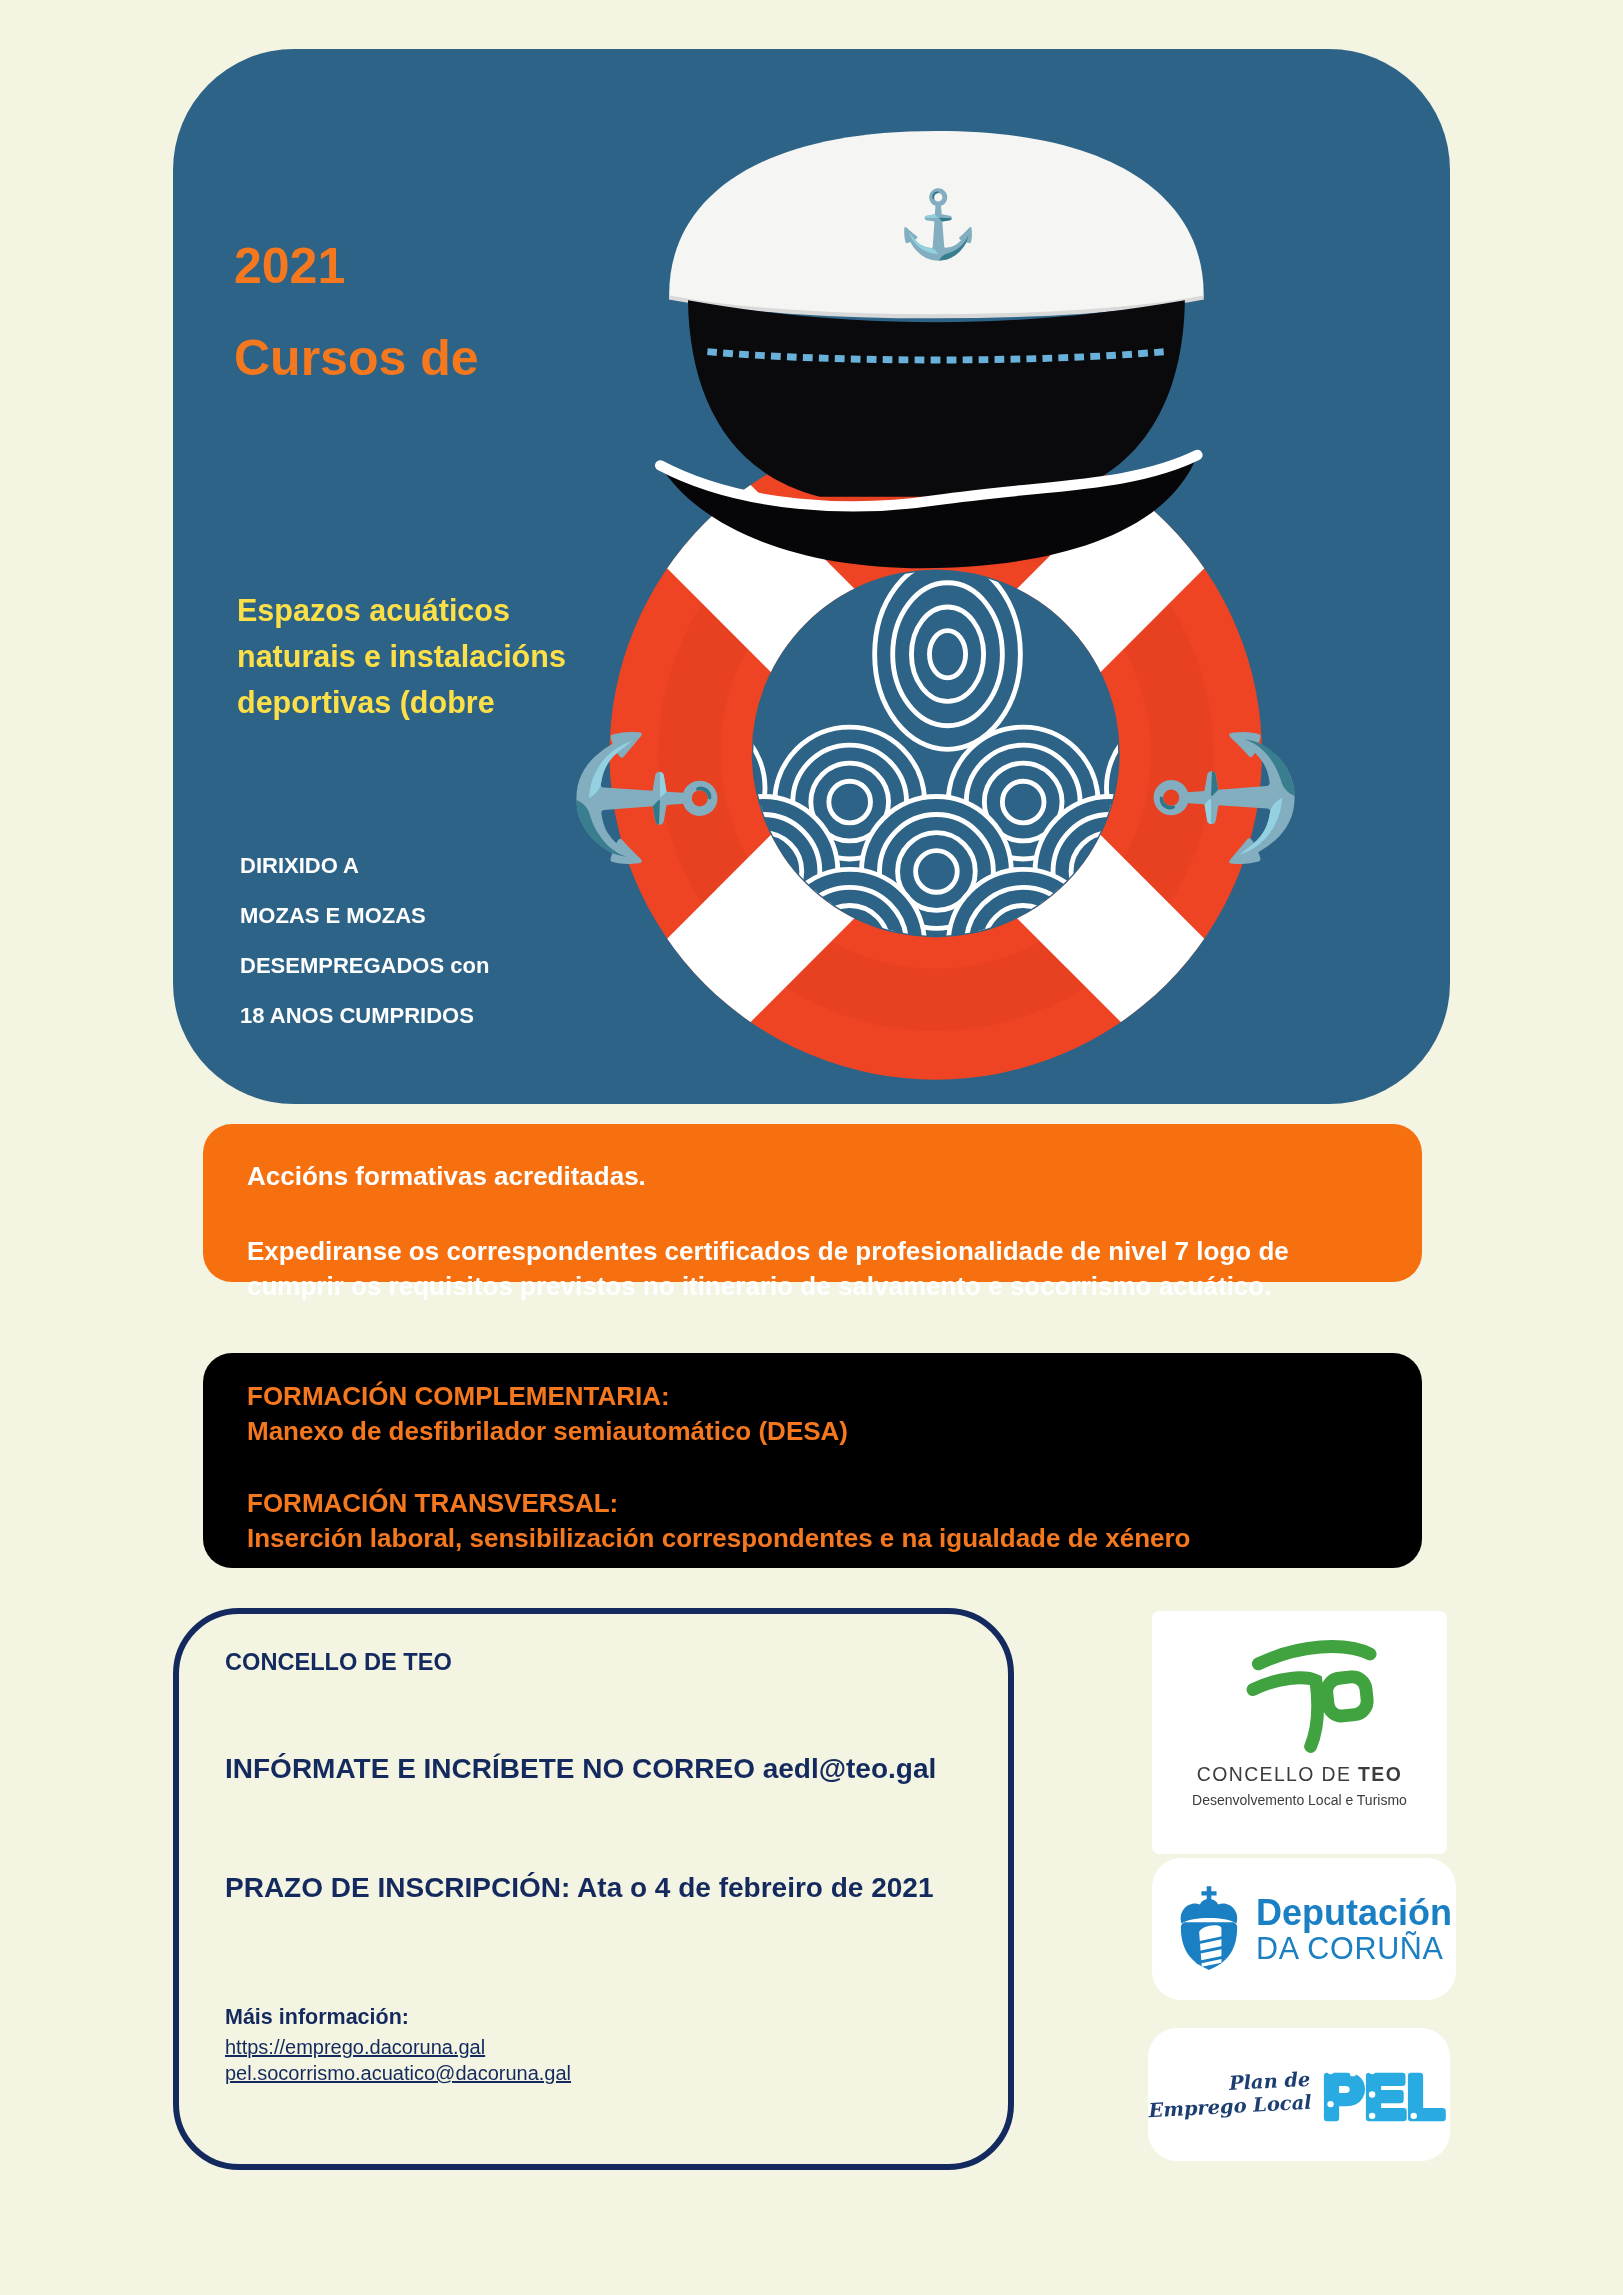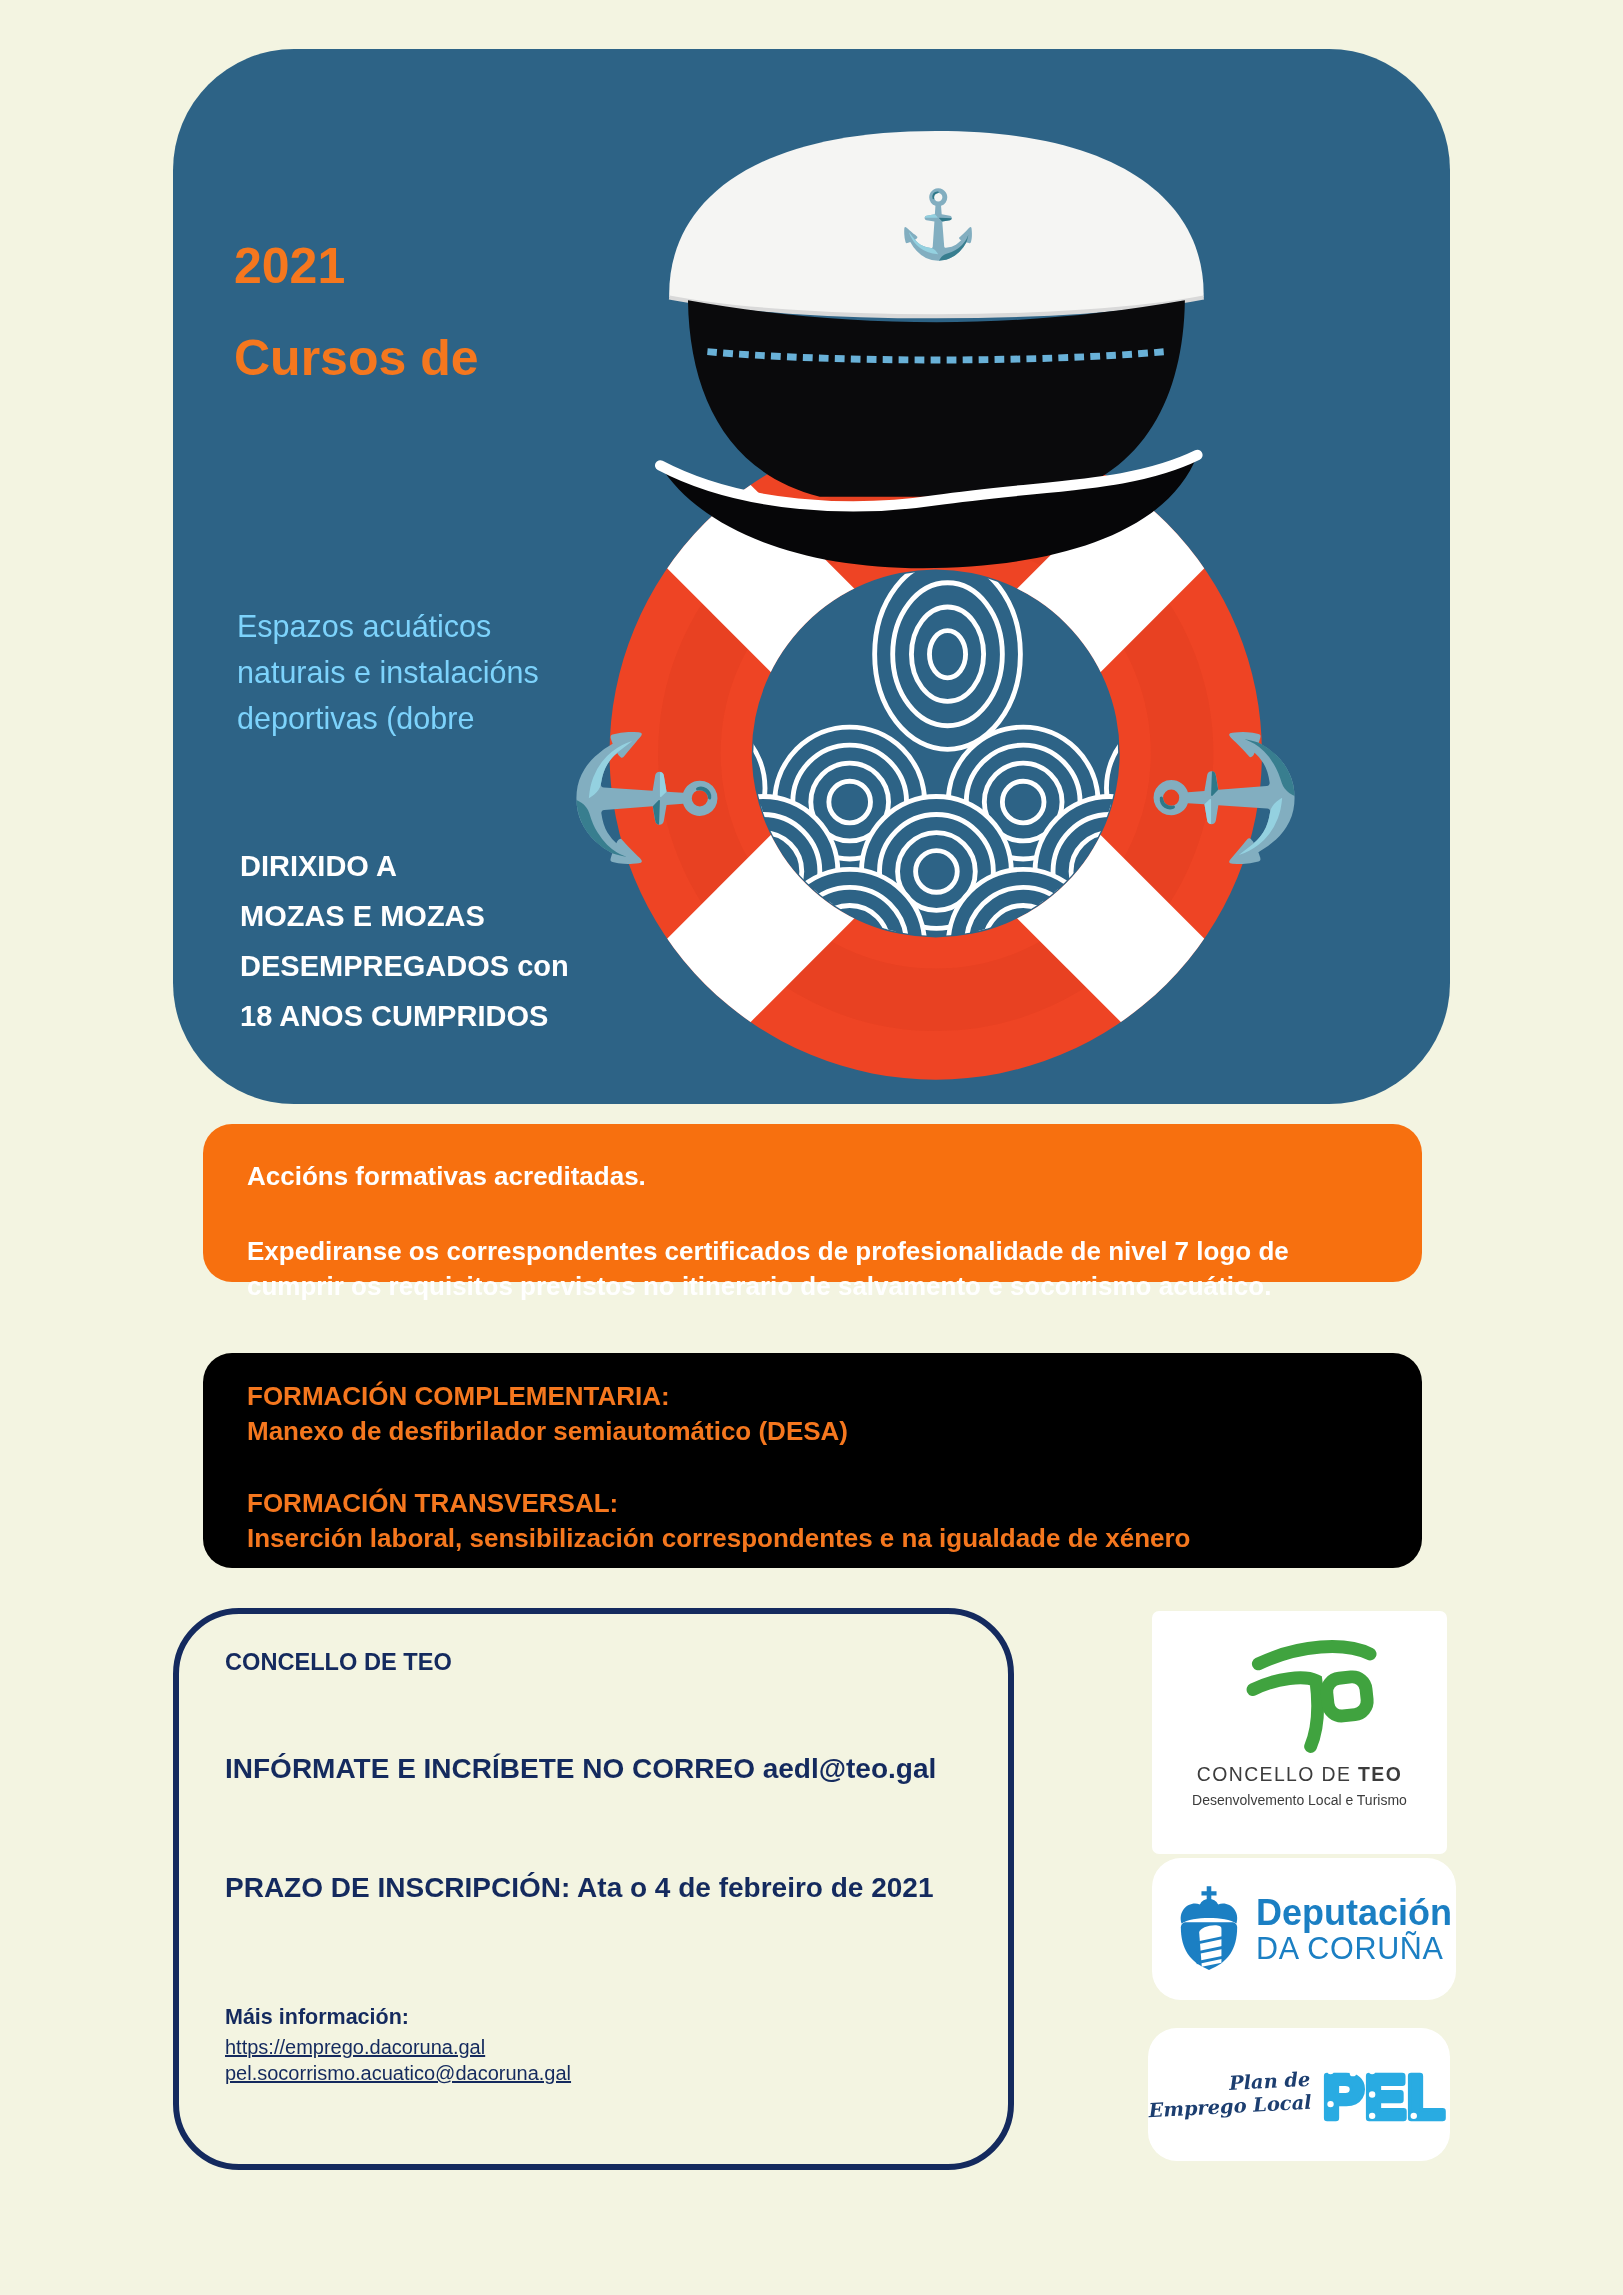--- a/index.html
+++ b/index.html
@@ -12,24 +12,24 @@
   
   .hero{
     position:absolute;left:173px;top:49px;width:1277px;height:1055px;
     background:#2d6386;border-radius:121px;overflow:hidden;
   }
   .hero svg.illus{position:absolute;left:0;top:0;}
   .t-small{position:absolute;left:61px;top:171px;color:#f5771e;font-weight:bold;
            font-size:50px;line-height:92px;white-space:nowrap;}
   .t-big{position:absolute;left:61px;top:350px;color:#f5771e;font-weight:bold;
          font-size:55px;line-height:96px;white-space:nowrap;}
-  .t-sub{position:absolute;left:64px;top:554px;color:#7dd3fc;font-weight:normal;
+  .t-sub{position:absolute;left:64px;top:538px;color:#fde047;font-weight:bold;
          font-size:30.5px;line-height:46px;white-space:nowrap;}
   .t-aud{position:absolute;left:67px;top:792px;color:#ffffff;font-weight:bold;
-         font-size:29px;line-height:50px;white-space:nowrap;}
+         font-size:22px;line-height:50px;white-space:nowrap;}
 
   
   .box-orange{
     position:absolute;left:203px;top:1124px;width:1219px;height:158px;
     background:#f7700f;border-radius:29px;box-sizing:border-box;
     padding:35px 44px;color:#ffffff;font-weight:bold;font-size:26px;line-height:35px;
   }
   .box-orange .intro{margin-bottom:40px;}
 
   

